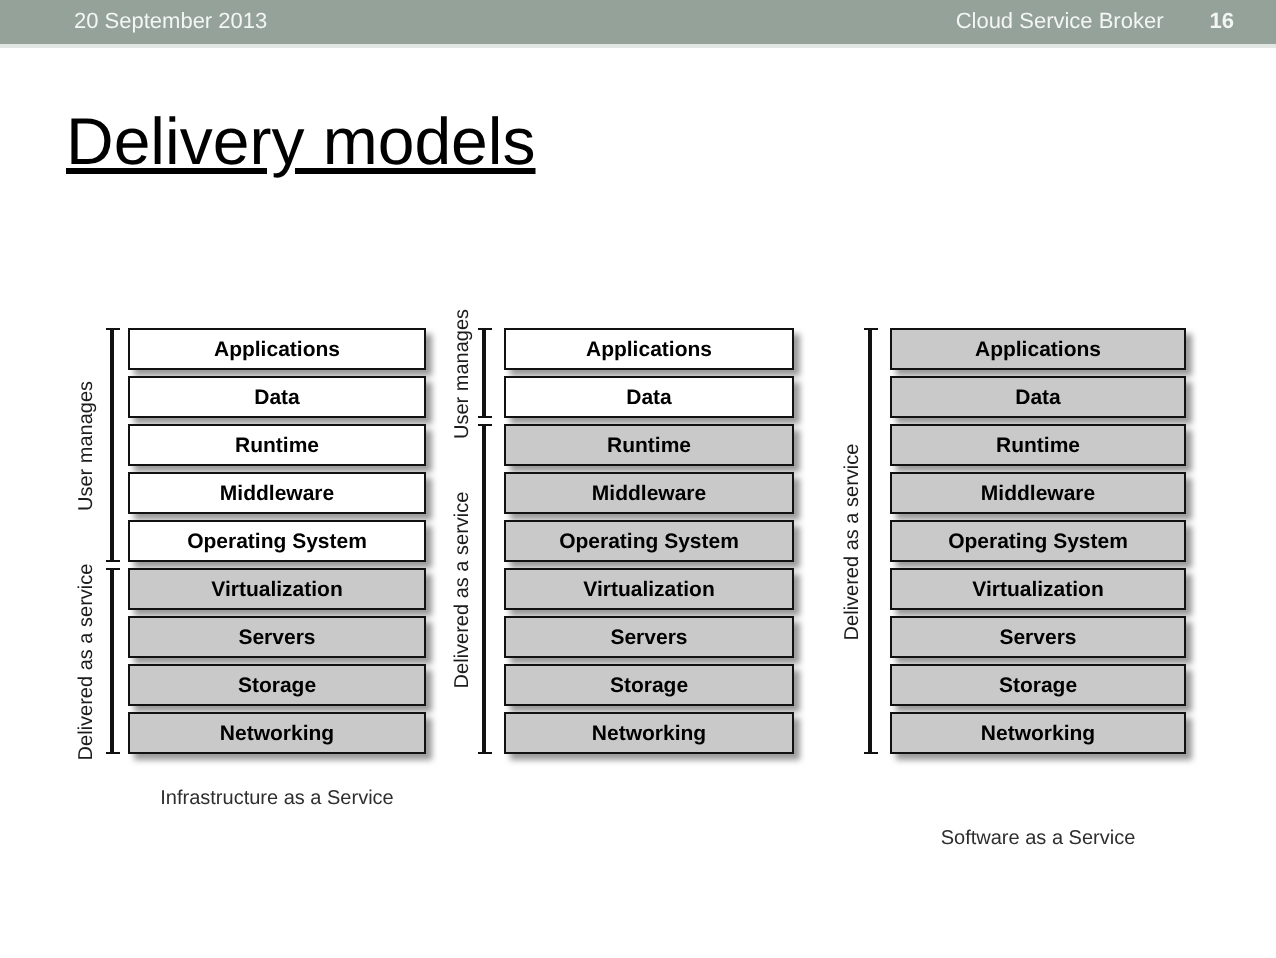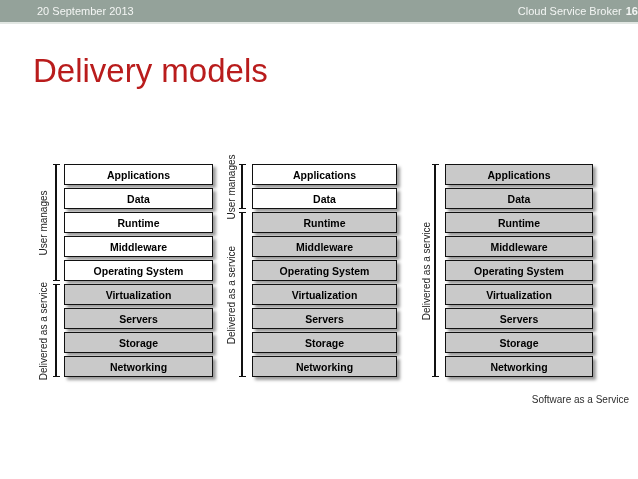--- a/index.html
+++ b/index.html
@@ -9,22 +9,22 @@
     position:relative;
   }
   .header-bar{
     position:absolute;left:0;top:0;width:638px;height:24px;
     background:#94a29a;border-bottom:2px solid #e2e7e3;
     display:flex;align-items:center;box-sizing:border-box;
     color:#f4f6f4;font-size:11px;
   }
   .header-date{margin-left:37px;}
   .header-spacer{flex:1;}
-  .header-subject{margin-right:4px;}
-  .header-page{font-weight:bold;}
+  .header-subject{margin-right:23px;}
+  .header-page{font-weight:bold;margin-right:21px;}
   .page-title{
     position:absolute;left:33px;top:52px;margin:0;
     font-size:33px;font-weight:400;letter-spacing:0px;
     color:#c5563f;
   }
   .diagram{position:absolute;left:0;top:0;width:638px;height:479px;}
   .stack-column{position:absolute;}
   .stack-layer{
     box-sizing:border-box;height:21px;margin-bottom:3px;
     border:1.5px solid #111111;
@@ -54,38 +54,39 @@
 </head>
 <body>
 
 <div class="header-bar" style="background: rgb(148, 162, 154); color: rgb(244, 246, 244);">
   <span class="header-date">20 September 2013</span>
   <span class="header-spacer"></span>
   <span class="header-subject">Cloud Service Broker</span>
   <span class="header-page">16</span>
 </div>
 
-<h1 class="page-title" style="color: #b91c1c;">Delivery models</h1>
+<h1 class="page-title" style="color: #000000; text-decoration: underline;">Delivery models</h1>
 
 <div class="diagram" id="diagram">
     <div class="stack-column" style="left: 64px; top: 164px; width: 149px;">
       <div class="stack-layer" style="background: rgb(255, 255, 255); border-color: rgb(17, 17, 17);">Applications</div>
       <div class="stack-layer" style="background: rgb(255, 255, 255); border-color: rgb(17, 17, 17);">Data</div>
       <div class="stack-layer" style="background: rgb(255, 255, 255); border-color: rgb(17, 17, 17);">Runtime</div>
       <div class="stack-layer" style="background: rgb(255, 255, 255); border-color: rgb(17, 17, 17);">Middleware</div>
       <div class="stack-layer" style="background: rgb(255, 255, 255); border-color: rgb(17, 17, 17);">Operating System</div>
       <div class="stack-layer" style="background: rgb(201, 201, 201); border-color: rgb(17, 17, 17);">Virtualization</div>
       <div class="stack-layer" style="background: rgb(201, 201, 201); border-color: rgb(17, 17, 17);">Servers</div>
       <div class="stack-layer" style="background: rgb(201, 201, 201); border-color: rgb(17, 17, 17);">Storage</div>
       <div class="stack-layer" style="background: rgb(201, 201, 201); border-color: rgb(17, 17, 17);">Networking</div>
     </div>
     <div class="bracket" style="left: 52.5px; top: 164px; height: 117px;"></div>
     <span class="v-label" style="left: -22px; top: 215.5px;">User manages</span>
     <div class="bracket" style="left: 52.5px; top: 284px; height: 93px;"></div>
     <span class="v-label" style="left: -22px; top: 323.5px;">Delivered as a service</span>
+    <div class="stack-caption" style="left: 28.5px; top: 394px;">Infrastructure as a Service</div>
     <div class="stack-column" style="left: 252px; top: 164px; width: 145px;">
       <div class="stack-layer" style="background: rgb(255, 255, 255); border-color: rgb(17, 17, 17);">Applications</div>
       <div class="stack-layer" style="background: rgb(255, 255, 255); border-color: rgb(17, 17, 17);">Data</div>
       <div class="stack-layer" style="background: rgb(201, 201, 201); border-color: rgb(17, 17, 17);">Runtime</div>
       <div class="stack-layer" style="background: rgb(201, 201, 201); border-color: rgb(17, 17, 17);">Middleware</div>
       <div class="stack-layer" style="background: rgb(201, 201, 201); border-color: rgb(17, 17, 17);">Operating System</div>
       <div class="stack-layer" style="background: rgb(201, 201, 201); border-color: rgb(17, 17, 17);">Virtualization</div>
       <div class="stack-layer" style="background: rgb(201, 201, 201); border-color: rgb(17, 17, 17);">Servers</div>
       <div class="stack-layer" style="background: rgb(201, 201, 201); border-color: rgb(17, 17, 17);">Storage</div>
       <div class="stack-layer" style="background: rgb(201, 201, 201); border-color: rgb(17, 17, 17);">Networking</div>
@@ -100,14 +101,14 @@
       <div class="stack-layer" style="background: rgb(201, 201, 201); border-color: rgb(17, 17, 17);">Runtime</div>
       <div class="stack-layer" style="background: rgb(201, 201, 201); border-color: rgb(17, 17, 17);">Middleware</div>
       <div class="stack-layer" style="background: rgb(201, 201, 201); border-color: rgb(17, 17, 17);">Operating System</div>
       <div class="stack-layer" style="background: rgb(201, 201, 201); border-color: rgb(17, 17, 17);">Virtualization</div>
       <div class="stack-layer" style="background: rgb(201, 201, 201); border-color: rgb(17, 17, 17);">Servers</div>
       <div class="stack-layer" style="background: rgb(201, 201, 201); border-color: rgb(17, 17, 17);">Storage</div>
       <div class="stack-layer" style="background: rgb(201, 201, 201); border-color: rgb(17, 17, 17);">Networking</div>
     </div>
     <div class="bracket" style="left: 431.5px; top: 164px; height: 213px;"></div>
     <span class="v-label" style="left: 361px; top: 263.5px;">Delivered as a service</span>
-    <div class="stack-caption" style="left: 409px; top: 394px; text-align: right;">Software as a Service</div>
+    <div class="stack-caption" style="left: 409px; top: 414px;">Software as a Service</div>
   </div>
 
 </body></html>

